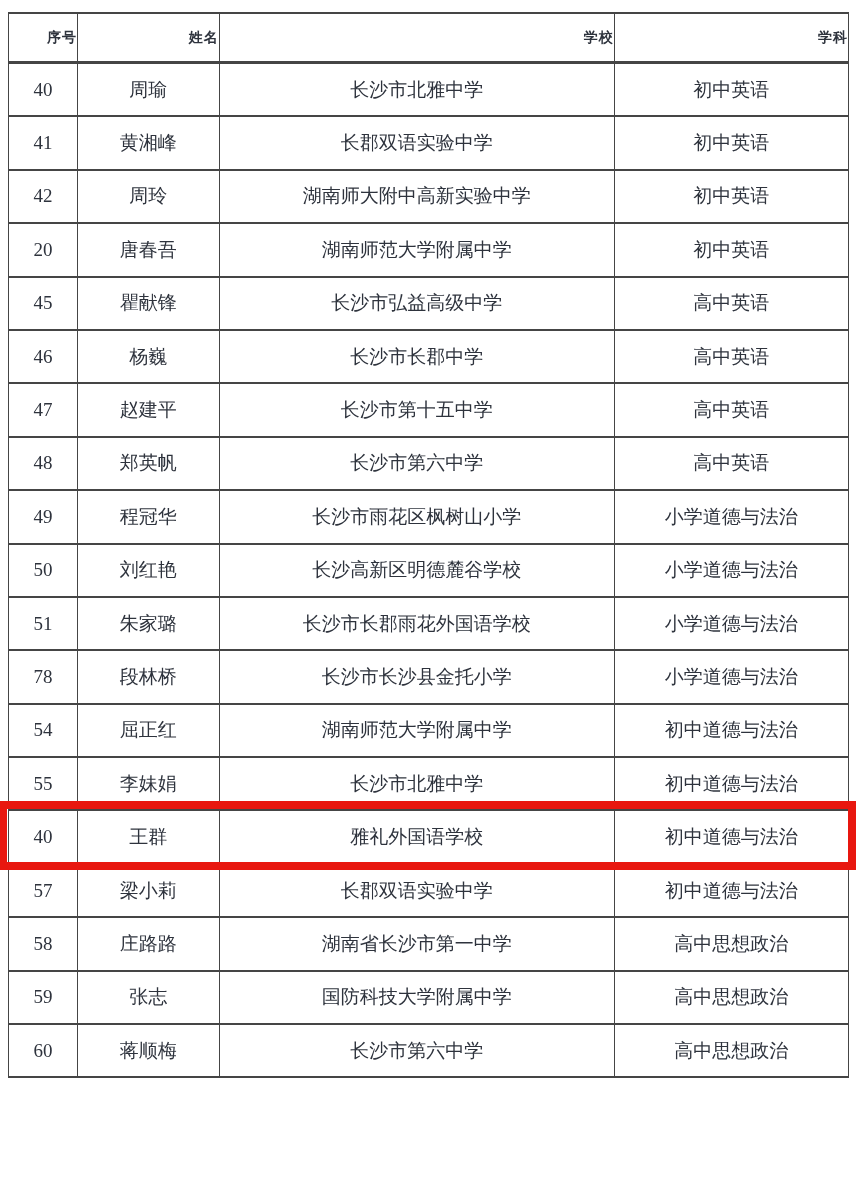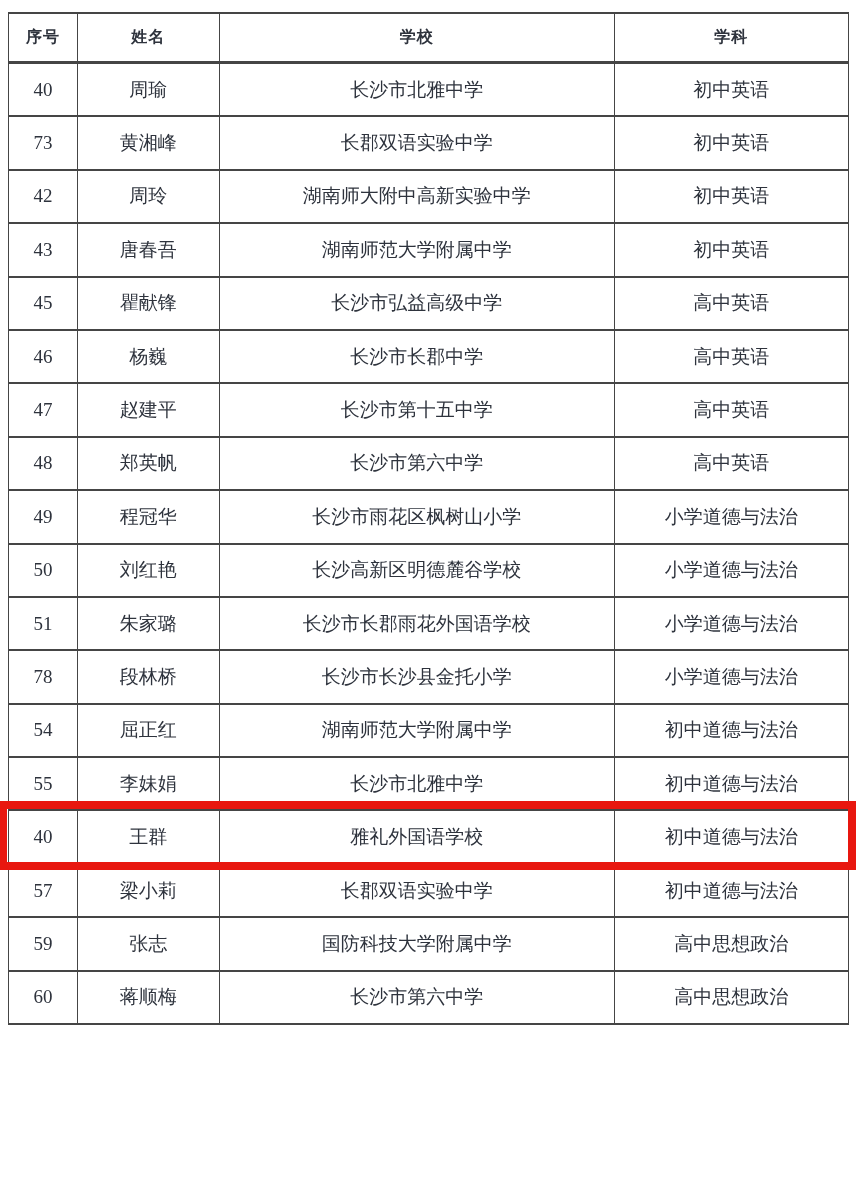--- a/index.html
+++ b/index.html
@@ -37,24 +37,25 @@
     border-top-width: 2px;
     border-bottom-width: 2px;
     text-align: center;
     vertical-align: middle;
     padding: 0;
     overflow: hidden;
     white-space: nowrap;
   }
   table.roster thead th {
     height: 47px;
-    font-size: 16px;
+    font-size: 14px;
     font-weight: bold;
     letter-spacing: 1px;
     border-bottom-width: 3px;
+    text-align: right;
   }
   table.roster tbody td {
     height: 51.4px;
     font-size: 19px;
   }
   col.c-no     { width: 8.2%;  }
   col.c-name   { width: 16.9%; }
   col.c-school { width: 47.0%; }
   col.c-subject{ width: 27.9%; }
   .highlight-box {
@@ -89,33 +90,33 @@
         </tr>
       </thead>
       <tbody>
           <tr>
             <td>40</td>
             <td>周瑜</td>
             <td>长沙市北雅中学</td>
             <td>初中英语</td>
           </tr>
           <tr>
-            <td>73</td>
+            <td>41</td>
             <td>黄湘峰</td>
             <td>长郡双语实验中学</td>
             <td>初中英语</td>
           </tr>
           <tr>
             <td>42</td>
             <td>周玲</td>
             <td>湖南师大附中高新实验中学</td>
             <td>初中英语</td>
           </tr>
           <tr>
-            <td>43</td>
+            <td>20</td>
             <td>唐春吾</td>
             <td>湖南师范大学附属中学</td>
             <td>初中英语</td>
           </tr>
           <tr>
             <td>45</td>
             <td>瞿献锋</td>
             <td>长沙市弘益高级中学</td>
             <td>高中英语</td>
           </tr>
@@ -177,20 +178,26 @@
             <td>40</td>
             <td>王群</td>
             <td>雅礼外国语学校</td>
             <td>初中道德与法治</td>
           </tr>
           <tr>
             <td>57</td>
             <td>梁小莉</td>
             <td>长郡双语实验中学</td>
             <td>初中道德与法治</td>
+          </tr>
+          <tr>
+            <td>58</td>
+            <td>庄路路</td>
+            <td>湖南省长沙市第一中学</td>
+            <td>高中思想政治</td>
           </tr>
           <tr>
             <td>59</td>
             <td>张志</td>
             <td>国防科技大学附属中学</td>
             <td>高中思想政治</td>
           </tr>
           <tr>
             <td>60</td>
             <td>蒋顺梅</td>

